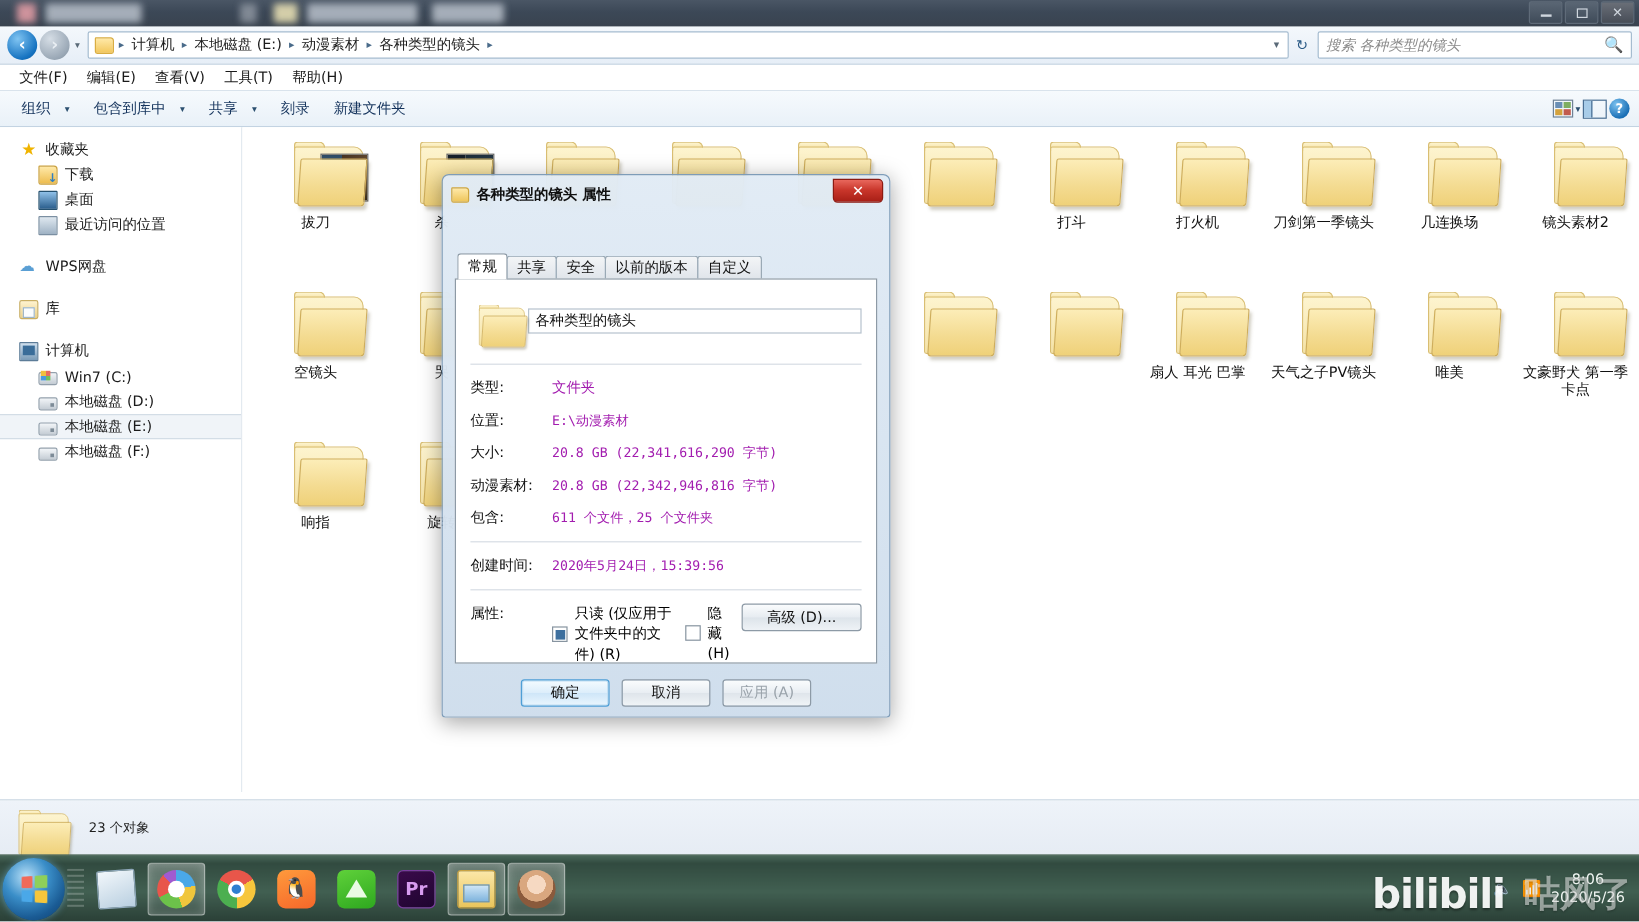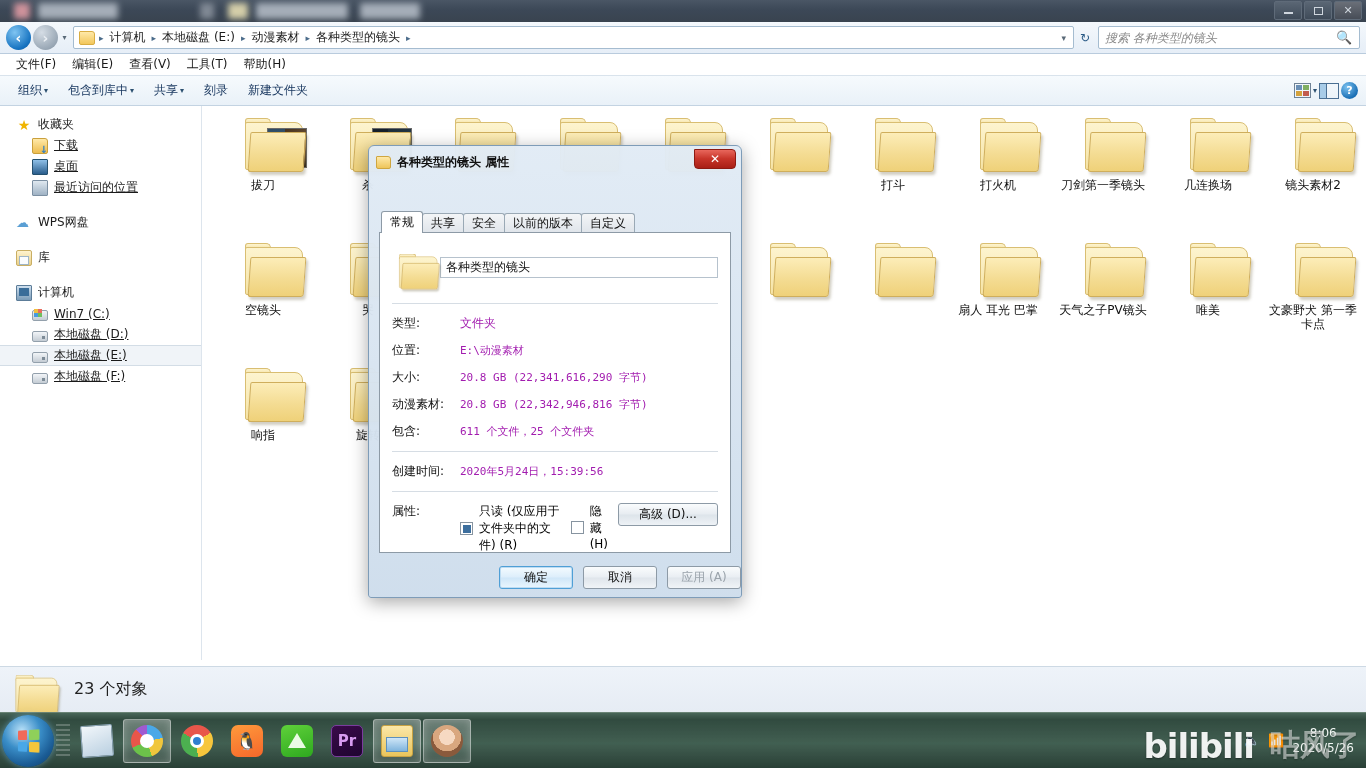--- a/index.html
+++ b/index.html
@@ -93,21 +93,21 @@
   }
   .menu-item { padding: 2px 8px; color: #1a1a1a; }
 
   
   .cmdbar {
     height: 30px; display: flex; align-items: center; padding-left: 8px;
     background: linear-gradient(180deg,#f6fafd 0%, #e9f1f8 100%);
     border-bottom: 1px solid #c3d3e2;
   }
   .cmd-btn {
-    display: flex; align-items: center; gap: 2px;
+    display: flex; align-items: center; gap: 12px;
     padding: 4px 9px; color: #14335c; border: 1px solid transparent; border-radius: 2px;
   }
   .caret { font-size: 8px; color: #2c5070; }
   .cmd-right { margin-left: auto; display: flex; align-items: center; gap: 2px; padding-right: 8px; }
   .viewicon {
     width: 17px; height: 15px; display: grid; grid-template-columns: 1fr 1fr;
     grid-template-rows: 1fr 1fr; gap: 1px; border: 1px solid #6f8296; padding: 1px;
   }
   .viewicon i { display:block; }
   .viewicon i:nth-child(1){background:#6a8fb5;}
@@ -126,21 +126,21 @@
   .wbody { display: flex; height: 554px; }
   .navpane {
     width: 202px; background: #fff; border-right: 1px solid #dde5ed;
     padding-top: 8px; overflow: hidden;
   }
   .nav-group { margin-bottom: 14px; }
   .nav-row {
     display: flex; align-items: center; gap: 6px; height: 21px;
     padding-left: 16px; color: #1a1a1a; white-space: nowrap;
   }
-  .nav-row.child { padding-left: 32px; text-decoration: underline; }
+  .nav-row.child { padding-left: 32px; }
   .nav-row.selected { background: #f0f4f8; border: 1px solid #d3dde6; border-left:0; border-right:0;}
   .ico { width: 16px; height: 16px; flex: 0 0 16px; position: relative; }
 
   .ico-star { color: #f0b400; font-size: 14px; line-height: 16px; text-align:center;}
   .ico-dl { background: linear-gradient(180deg,#ffe9a8,#edbc4e); border:1px solid #caa03c; border-radius:1px 3px 2px 2px;}
   .ico-dl::after { content:"↓"; position:absolute; right:-1px; bottom:-2px; color:#2f7fc4; font-size:10px; font-weight:bold;}
   .ico-desk { background: linear-gradient(180deg,#8fc0e8,#2a5d8c); border:1px solid #24506f; border-radius:1px;}
   .ico-recent { background: linear-gradient(180deg,#dfe8f0,#9fb2c4); border:1px solid #7b8fa2; border-radius:1px;}
   .ico-cloud { color: #5a9fd4; font-size: 13px; line-height: 16px; }
   .ico-lib { background: linear-gradient(180deg,#fff3cf,#ead08a); border:1px solid #c9ae63; border-radius:2px;}
@@ -207,21 +207,21 @@
   .thumb-b i:nth-child(2){width:60%; background:linear-gradient(170deg,#1c2b36,#3c5c6e 60%,#101820);}
 
   
   .statusbar {
     position: absolute; left: 0; bottom: 0; width: 100%; height: 46px;
     background: linear-gradient(180deg,#eef3f9 0%, #e6ecf4 100%);
     border-top: 1px solid #cdd9e4;
     display: flex; align-items: center; gap: 10px; padding-left: 14px;
   }
   .statusbar .folder { width: 50px; height: 42px; transform: scale(.72); transform-origin: left center;}
-  .status-text { color: #1f1f1f; font-size: 16px; }
+  .status-text { color: #1f1f1f; font-size: 11px; }
 
   
   #dialog {
     position: absolute; left: 368px; top: 145px; width: 374px; height: 453px;
     background: linear-gradient(180deg, rgba(225,235,245,.97), rgba(206,221,236,.97));
     border: 1px solid #7e9cb8; border-radius: 6px 6px 3px 3px;
     box-shadow: 0 4px 18px rgba(0,0,0,.35);
     padding: 3px;
   }
   .dlg-title {
@@ -279,21 +279,21 @@
   .attr-wrap { display: flex; align-items: flex-start; gap: 10px; }
   .adv-btn {
     margin-left: auto; min-width: 100px; height: 23px; padding: 0 10px;
     border: 1px solid #8d9aa6; border-radius: 3px;
     background: linear-gradient(180deg,#fafcfd 0%, #e7ecf1 48%, #dde4ea 52%, #eef2f6 100%);
     font-size: 12px; font-family: inherit; color: #111;
     display: flex; align-items: center; justify-content: center;
   }
   .dlg-buttons {
     position: absolute; left: 0; right: 0; bottom: 8px;
-    display: flex; justify-content: flex-end; gap: 10px;
+    display: flex; justify-content: center; gap: 10px;
   }
   .dbtn {
     width: 74px; height: 23px; border: 1px solid #8d9aa6; border-radius: 3px;
     background: linear-gradient(180deg,#fafcfd 0%, #e9eef3 48%, #dfe5eb 52%, #f0f4f7 100%);
     font-size: 12px; font-family: inherit; color: #111;
     display: flex; align-items: center; justify-content: center;
   }
   .dbtn.default {
     border-color: #4f9fd6; box-shadow: 0 0 0 1px #bedcf2 inset;
     background: linear-gradient(180deg,#f4fbff 0%, #ddeefb 48%, #cfe6f8 52%, #eaf6fe 100%);

